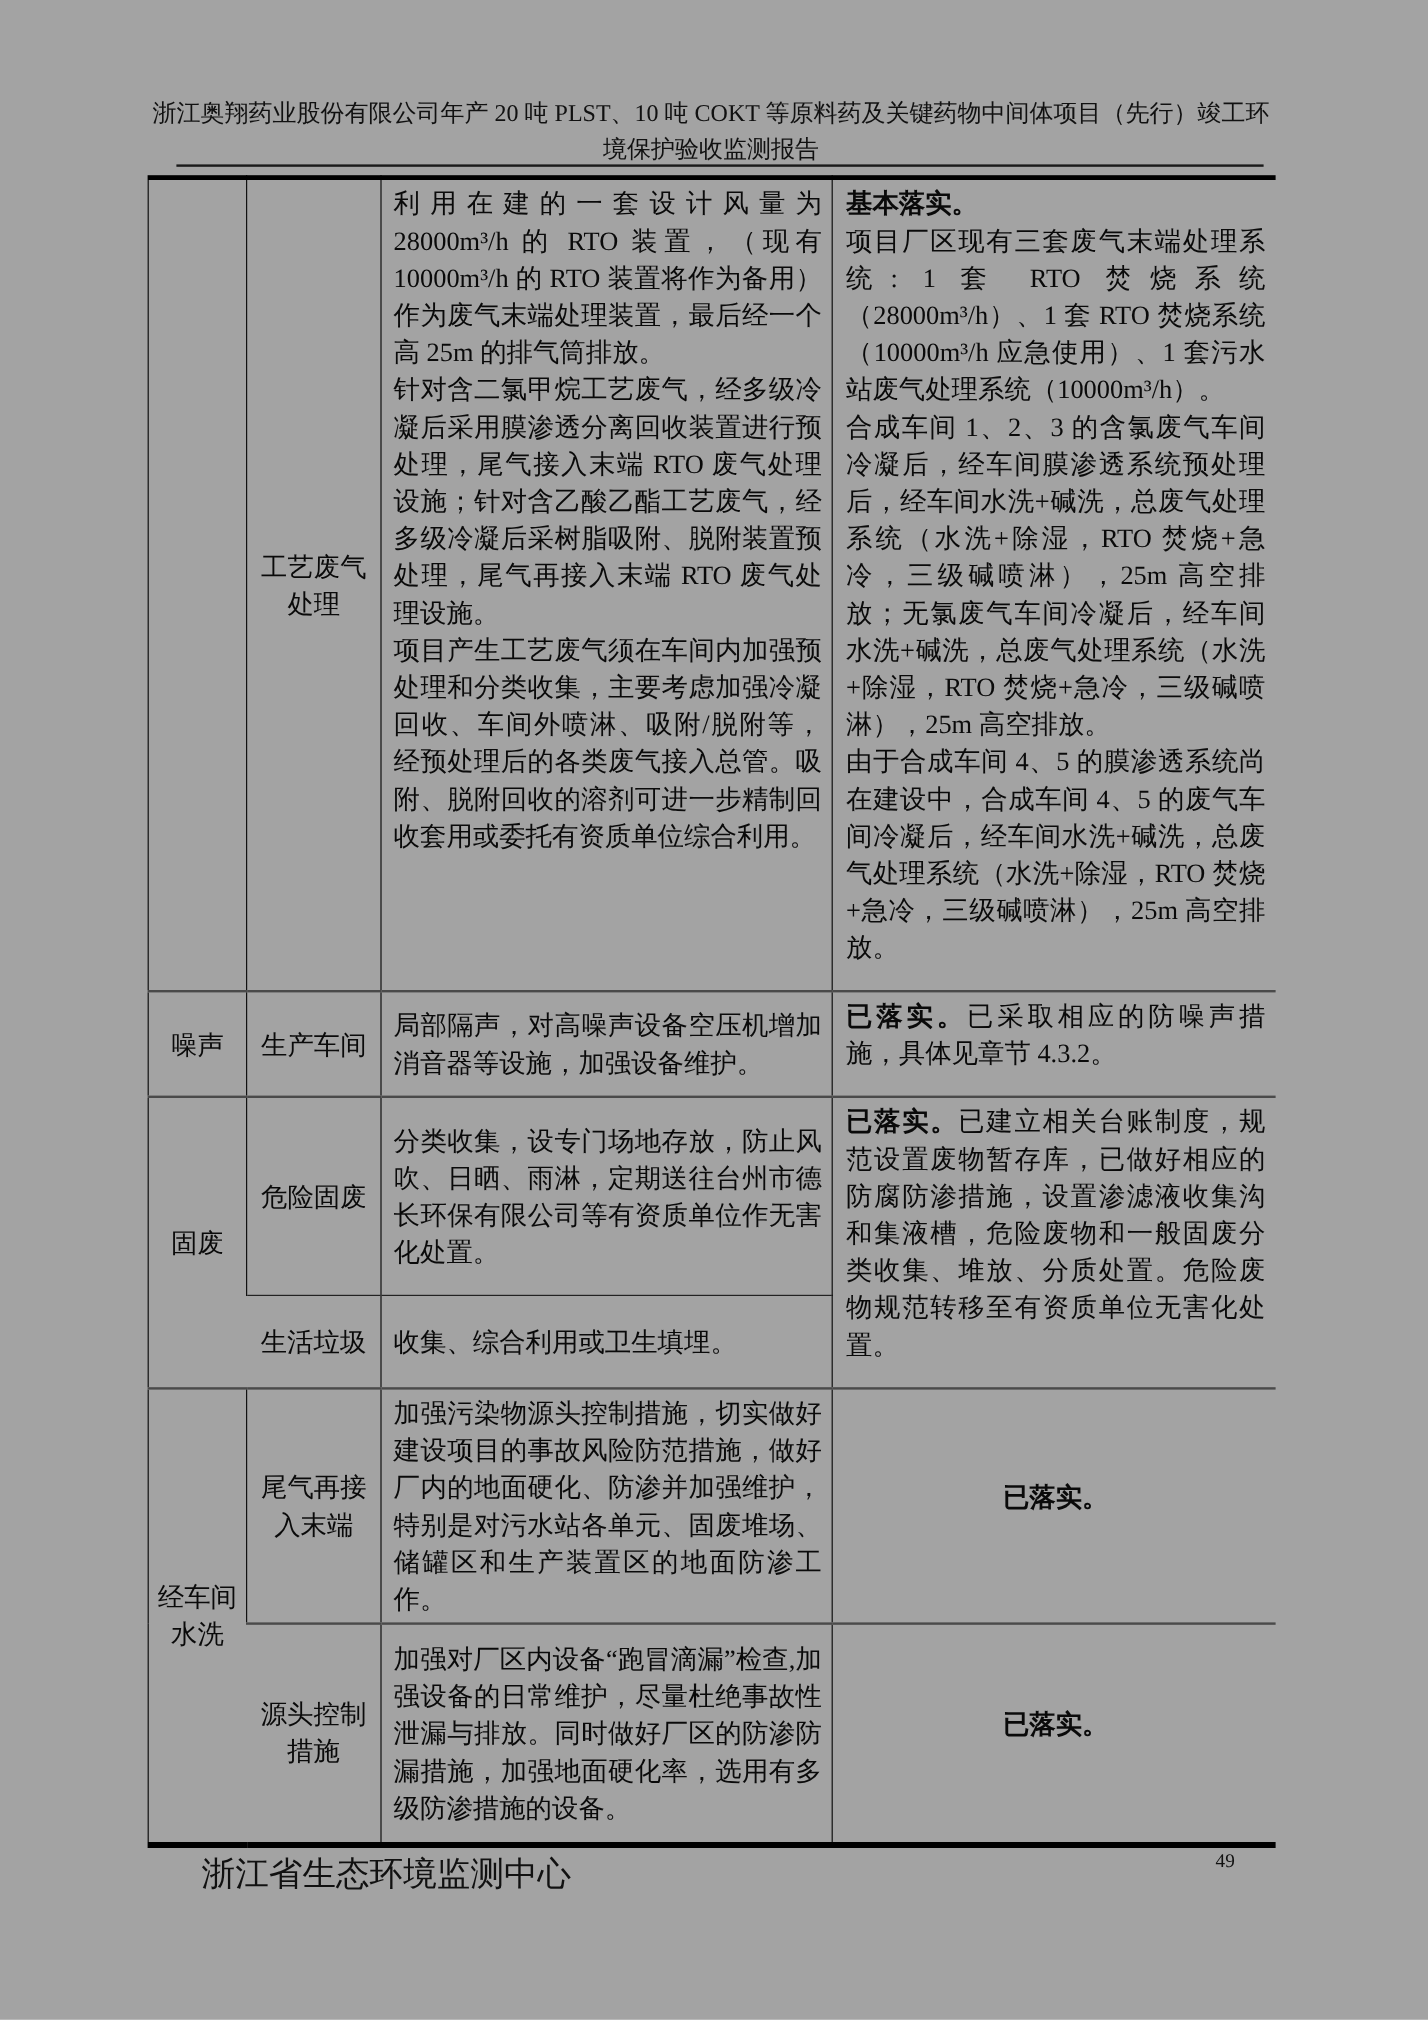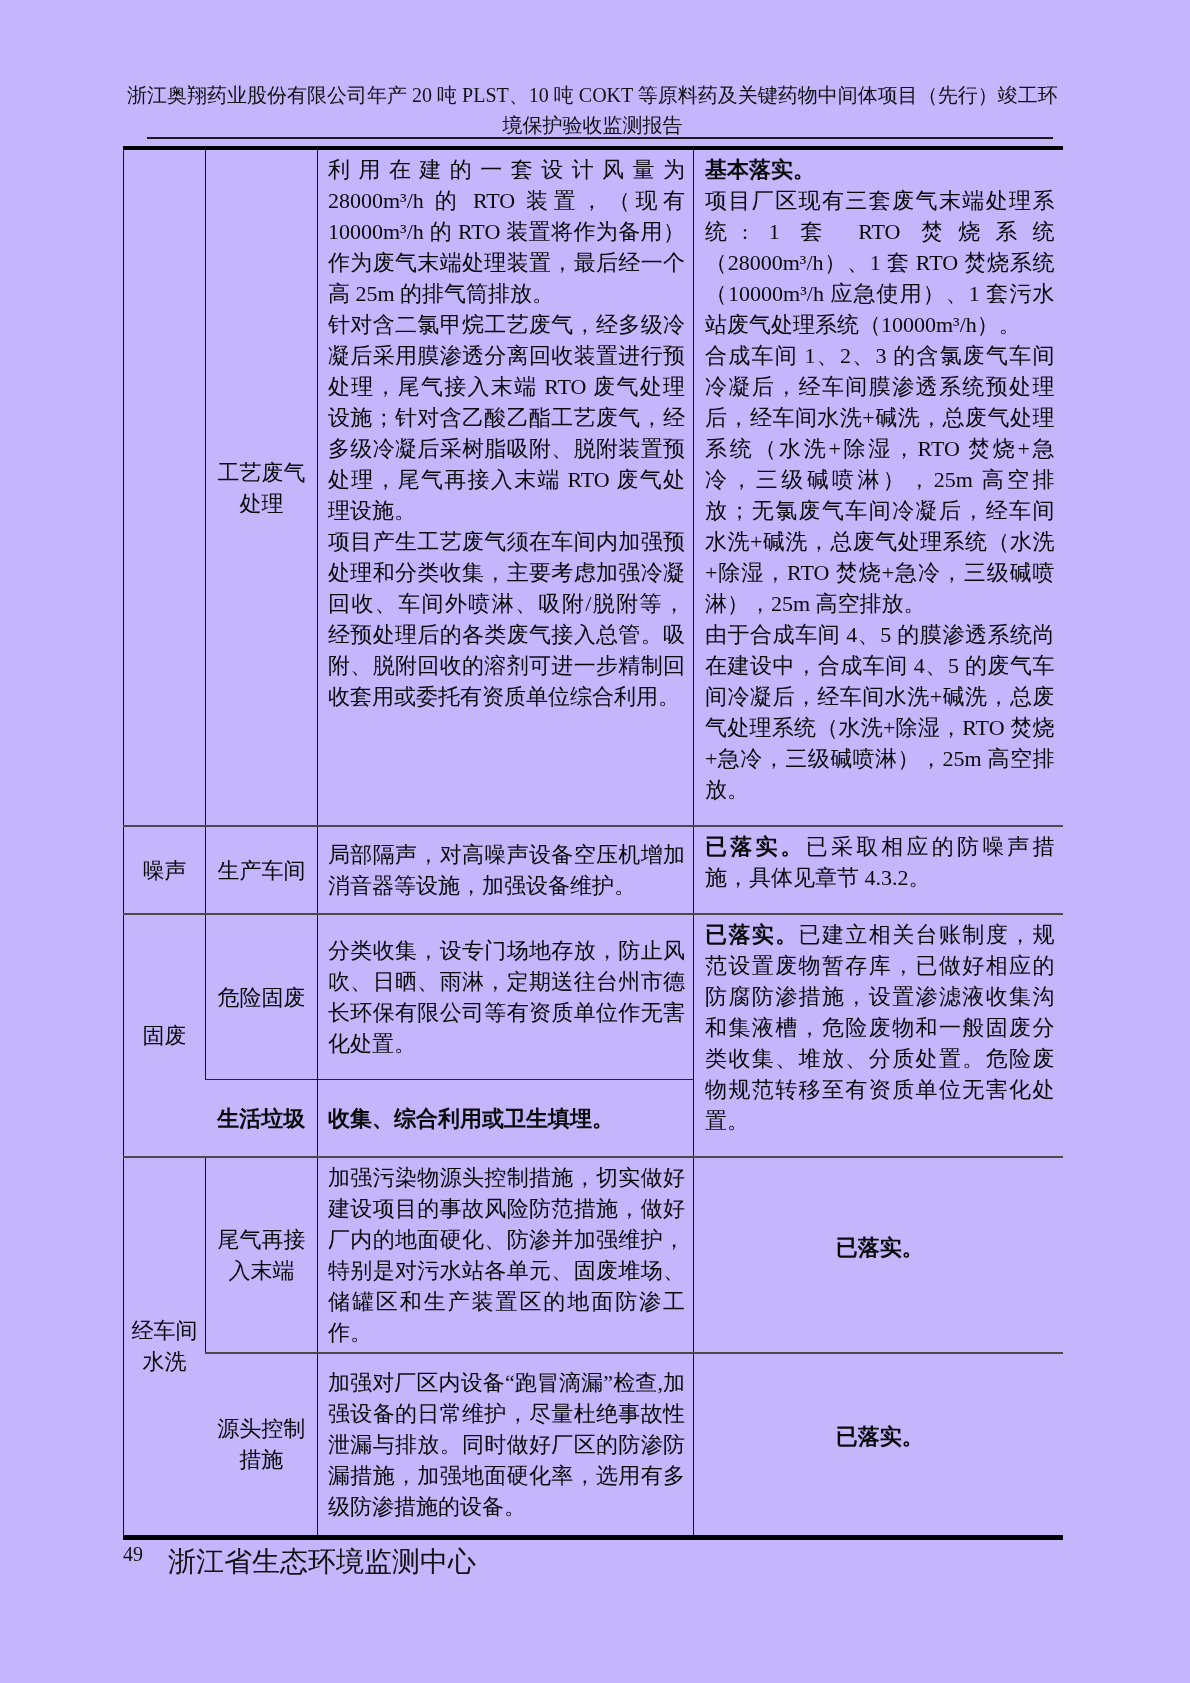--- a/index.html
+++ b/index.html
@@ -1,21 +1,21 @@
 <!DOCTYPE html>
 <html lang="zh"><head>
 <meta charset="utf-8">
 <style>
   html,body{margin:0;padding:0;}
   body{
     width:1190px;height:1683px;position:relative;background:#ffffff;color:#000;
     font-family:"Liberation Serif","DejaVu Serif",serif;
     -webkit-font-smoothing:antialiased;
   }
-  .page{position:absolute;inset:0;background:#c4b5fd;}
+  .page{position:absolute;inset:0;background:#a3a3a3;}
   .page-header{
     position:absolute;top:80px;left:123px;width:939px;
     text-align:center;font-size:20px;line-height:30px;color:#111;
   }
   .header-rule{
     position:absolute;top:137px;left:147px;width:906px;height:0;
     border-top:2px solid #1a1a1a;
   }
   table.review{
     position:absolute;top:146px;left:123px;width:939px;
@@ -26,33 +26,33 @@
   td{border-left:1.5px solid #111;border-top:1.5px solid #222;padding:0;vertical-align:top;}
   td:first-child{border-left:none;}
   td.c1,td.c2{text-align:center;vertical-align:middle;padding:4px 6px;}
   td.c3{padding:4px 8px 4px 10px;}
   td.c4{padding:4px 8px 20px 11px;}
   .jt{text-align:justify;text-justify:inter-ideograph;}
   .lead{font-weight:bold;}
   tr.sep-strong > td{border-top:2.5px solid #4a4a4a;}
   tr.h-noise{height:58px;}
   tr.h-hazard{height:120px;}
-  tr.h-domestic{height:62px;font-weight:bold;}
+  tr.h-domestic{height:62px;}
   tr.h-zone{height:154px;}
   tr.h-source{height:184px;}
   td.status-center{
     text-align:center;vertical-align:middle;font-weight:bold;
   }
   .par{margin:0;}
   .page-footer-org{
     position:absolute;top:1543px;left:168px;font-size:28px;color:#111;
   }
   .page-footer-page{
-    position:absolute;top:1543px;left:123px;width:906px;text-align:left;
-    font-size:20px;color:#111;
+    position:absolute;top:1543px;left:123px;width:906px;text-align:right;
+    font-size:16px;color:#111;
   }
 </style>
 </head>
 <body>
 
 <div class="page">
 
   <div class="page-header">
     <div>浙江奥翔药业股份有限公司年产 20 吨 PLST、10 吨 COKT 等原料药及关键药物中间体项目（先行）竣工环</div>
     <div>境保护验收监测报告</div>

